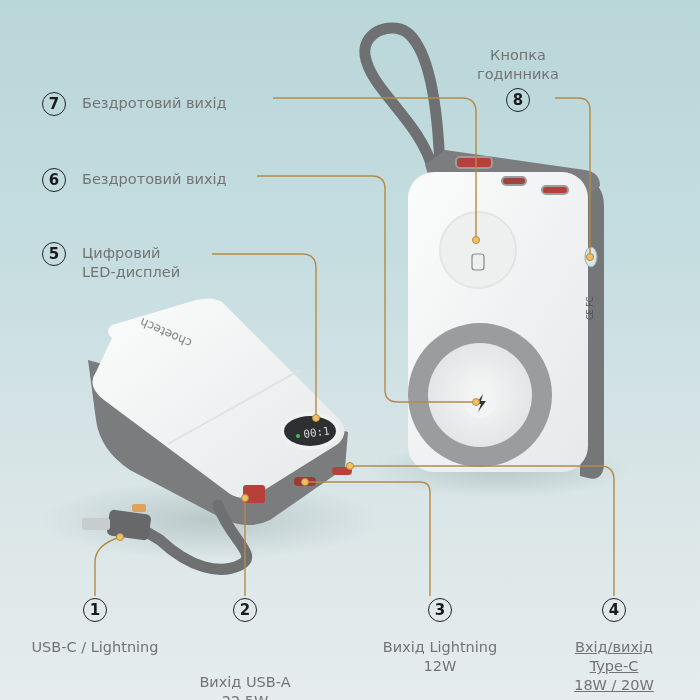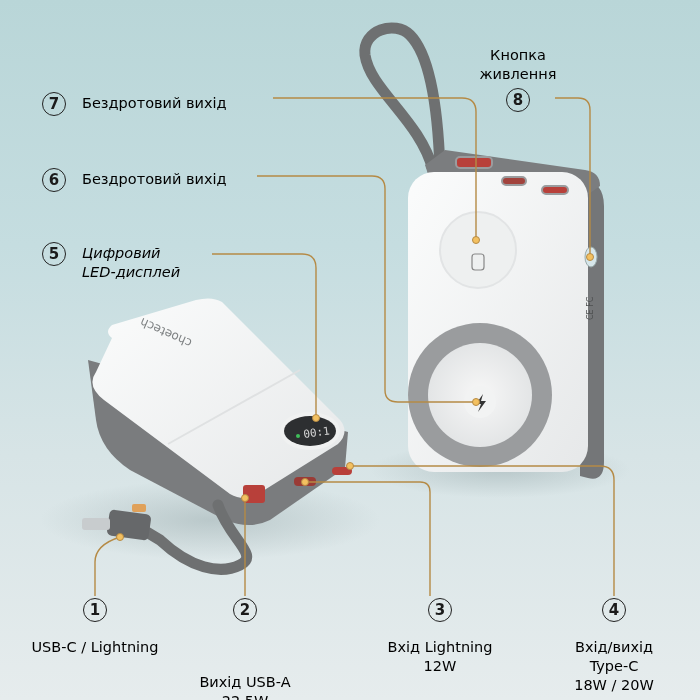--- a/index.html
+++ b/index.html
@@ -1,21 +1,21 @@
 <!DOCTYPE html>
 <html><head>
 <meta charset="utf-8">
 <style>
   html,body{margin:0;padding:0;}
   body{width:700px;height:700px;overflow:hidden;position:relative;
     font-family:"DejaVu Sans","Liberation Sans",sans-serif;color:#2b2f31;
     background:linear-gradient(180deg,#b9d6d8 0%,#c5dde0 35%,#d7e4e6 65%,#e6eced 100%);}
   .stage{position:absolute;left:0;top:0;width:700px;height:700px;}
   svg.art{position:absolute;left:0;top:0;}
-  .label{position:absolute;font-size:14.5px;line-height:19px;color:#000000;}
+  .label{position:absolute;font-size:14.5px;line-height:19px;color:#737373;}
   .label.left{text-align:left;margin-top:8px;}
   .label.center{text-align:center;transform:translateX(-50%);}
   .num{position:absolute;width:24px;height:24px;border:1.6px solid #222;border-radius:50%;
     box-sizing:border-box;display:flex;align-items:center;justify-content:center;
     font-weight:bold;font-size:15px;color:#1b1b1b;background:transparent;}
   .num.center{transform:translateX(-50%);}
   .line2{display:block;}
 </style>
 </head>
 <body>
@@ -128,47 +128,47 @@
   <div class="label left" style="left:82px;top:86px;">
     <span class="line2">Бездротовий вихід</span>
   </div>
 
   <div class="num" style="left:42px;top:168px;">6</div>
   <div class="label left" style="left:82px;top:162px;">
     <span class="line2">Бездротовий вихід</span>
   </div>
 
   <div class="num" style="left:42px;top:242px;">5</div>
-  <div class="label left" style="left:82px;top:236px;font-style:italic;">
+  <div class="label left" style="left:82px;top:236px;">
     <span class="line2">Цифровий</span>
     <span class="line2">LED-дисплей</span>
   </div>
 
   <div class="label center" style="left:518px;top:46px;">
     <span class="line2">Кнопка</span>
-    <span class="line2">живлення</span>
+    <span class="line2">годинника</span>
   </div>
   <div class="num center" style="left:518px;top:88px;">8</div>
 
   <div class="num center" style="left:95px;top:598px;">1</div>
   <div class="label center" style="left:95px;top:638px;">
     <span class="line2">USB-C / Lightning</span>
   </div>
 
   <div class="num center" style="left:245px;top:598px;">2</div>
   <div class="label center" style="left:245px;top:673px;">
     <span class="line2">Вихід USB-A</span>
     <span class="line2">22.5W</span>
   </div>
 
   <div class="num center" style="left:440px;top:598px;">3</div>
   <div class="label center" style="left:440px;top:638px;">
-    <span class="line2">Вхід Lightning</span>
+    <span class="line2">Вихід Lightning</span>
     <span class="line2">12W</span>
   </div>
 
   <div class="num center" style="left:614px;top:598px;">4</div>
-  <div class="label center" style="left:614px;top:638px;">
+  <div class="label center" style="left:614px;top:638px;text-decoration:underline;">
     <span class="line2">Вхід/вихід Type-C</span>
     <span class="line2">18W / 20W</span>
   </div>
 
 </div>
 
 </body></html>

